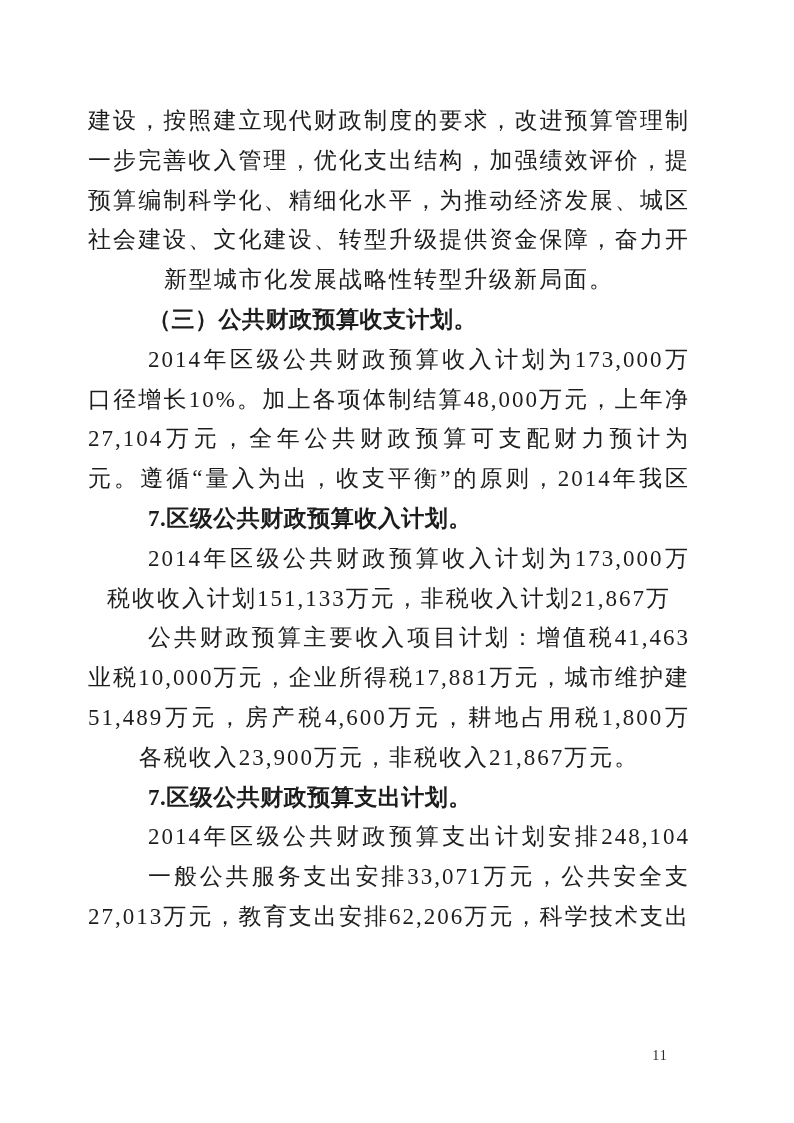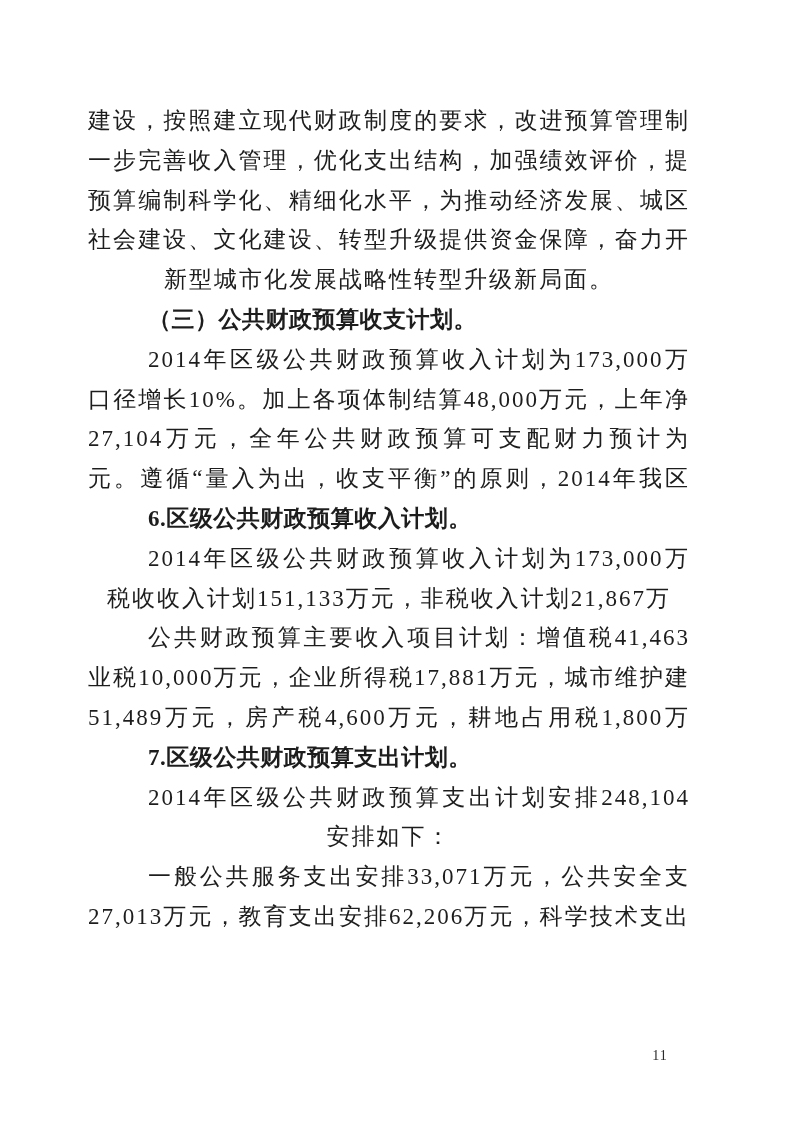--- a/index.html
+++ b/index.html
@@ -62,27 +62,27 @@
     <div class="line jl">建设，按照建立现代财政制度的要求，改进预算管理制度，进</div>
     <div class="line jl">一步完善收入管理，优化支出结构，加强绩效评价，提高部门</div>
     <div class="line jl">预算编制科学化、精细化水平，为推动经济发展、城区发展、</div>
     <div class="line jl">社会建设、文化建设、转型升级提供资金保障，奋力开创黄埔</div>
     <div class="line">新型城市化发展战略性转型升级新局面。</div>
     <div class="line heading indent">（三）公共财政预算收支计划。</div>
     <div class="line jl indent">2014年区级公共财政预算收入计划为173,000万元，按可比</div>
     <div class="line jl">口径增长10%。加上各项体制结算48,000万元，上年净结余</div>
     <div class="line jl">27,104万元，全年公共财政预算可支配财力预计为248,104万</div>
     <div class="line jl">元。遵循“量入为出，收支平衡”的原则，2014年我区公共财</div>
-    <div class="line heading indent">6.区级公共财政预算收入计划。</div>
+    <div class="line heading indent">7.区级公共财政预算收入计划。</div>
     <div class="line jl indent">2014年区级公共财政预算收入计划为173,000万元，其中：</div>
     <div class="line">税收收入计划151,133万元，非税收入计划21,867万元。</div>
     <div class="line jl indent">公共财政预算主要收入项目计划：增值税41,463万元，营</div>
     <div class="line jl">业税10,000万元，企业所得税17,881万元，城市维护建设税</div>
     <div class="line jl">51,489万元，房产税4,600万元，耕地占用税1,800万元，其他</div>
+    <div class="line">各税收入23,900万元，非税收入21,867万元。</div>
     <div class="line heading indent">7.区级公共财政预算支出计划。</div>
     <div class="line jl indent">2014年区级公共财政预算支出计划安排248,104万元，具体</div>
-    <div class="line">安排如下：</div>
     <div class="line jl indent">一般公共服务支出安排33,071万元，公共安全支出安排</div>
     <div class="line jl">27,013万元，教育支出安排62,206万元，科学技术支出安排</div>
   </div>
 
   <div class="page-number">11</div>
 </div>
 
 </body></html>

